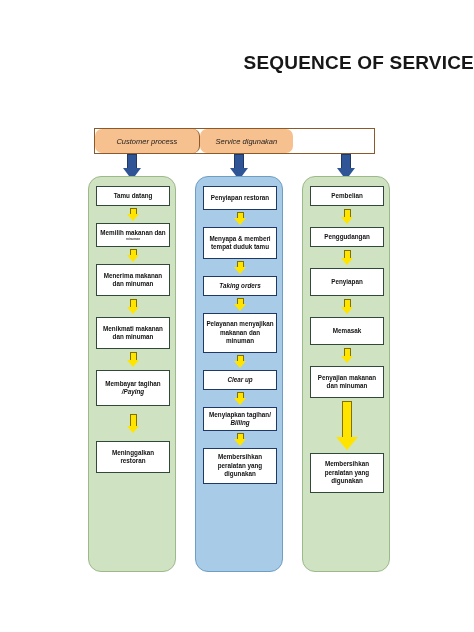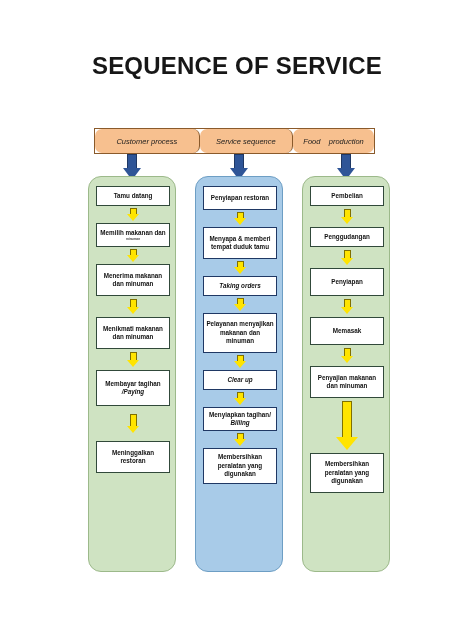--- a/index.html
+++ b/index.html
@@ -13,22 +13,22 @@
     position: relative;
     font-family: "Liberation Sans", sans-serif;
     overflow: hidden;
   }
 
   #page-title {
     position: absolute;
     left: 0;
     top: 52px;
     width: 474px;
-    text-align: center;
-    font-size: 24px;
+    text-align: right;
+    font-size: 19px;
     font-weight: bold;
     color: #171717;
     letter-spacing: 0.2px;
   }
 
   
   #header-band {
     position: absolute;
     left: 94px;
     top: 128px;
@@ -206,22 +206,21 @@
     border-top: 13px solid #ffe400;
   }
 </style>
 </head>
 <body>
 
 <div id="page-title">SEQUENCE OF SERVICE</div>
 
 <div id="header-band">
   <div class="header-cell hc1">Customer process</div>
-  <div class="header-cell hc2">Service sequence</div>
-  <div class="header-cell hc3">Food    production</div>
+  <div class="header-cell hc2">Service digunakan</div>
 </div>
 
 <div class="blue-arrow" style="left:123px; top:154px;">
   <div class="shaft"></div>
   <div class="head"></div>
 </div>
 <div class="blue-arrow" style="left:230px; top:154px;">
   <div class="shaft"></div>
   <div class="head"></div>
 </div>

